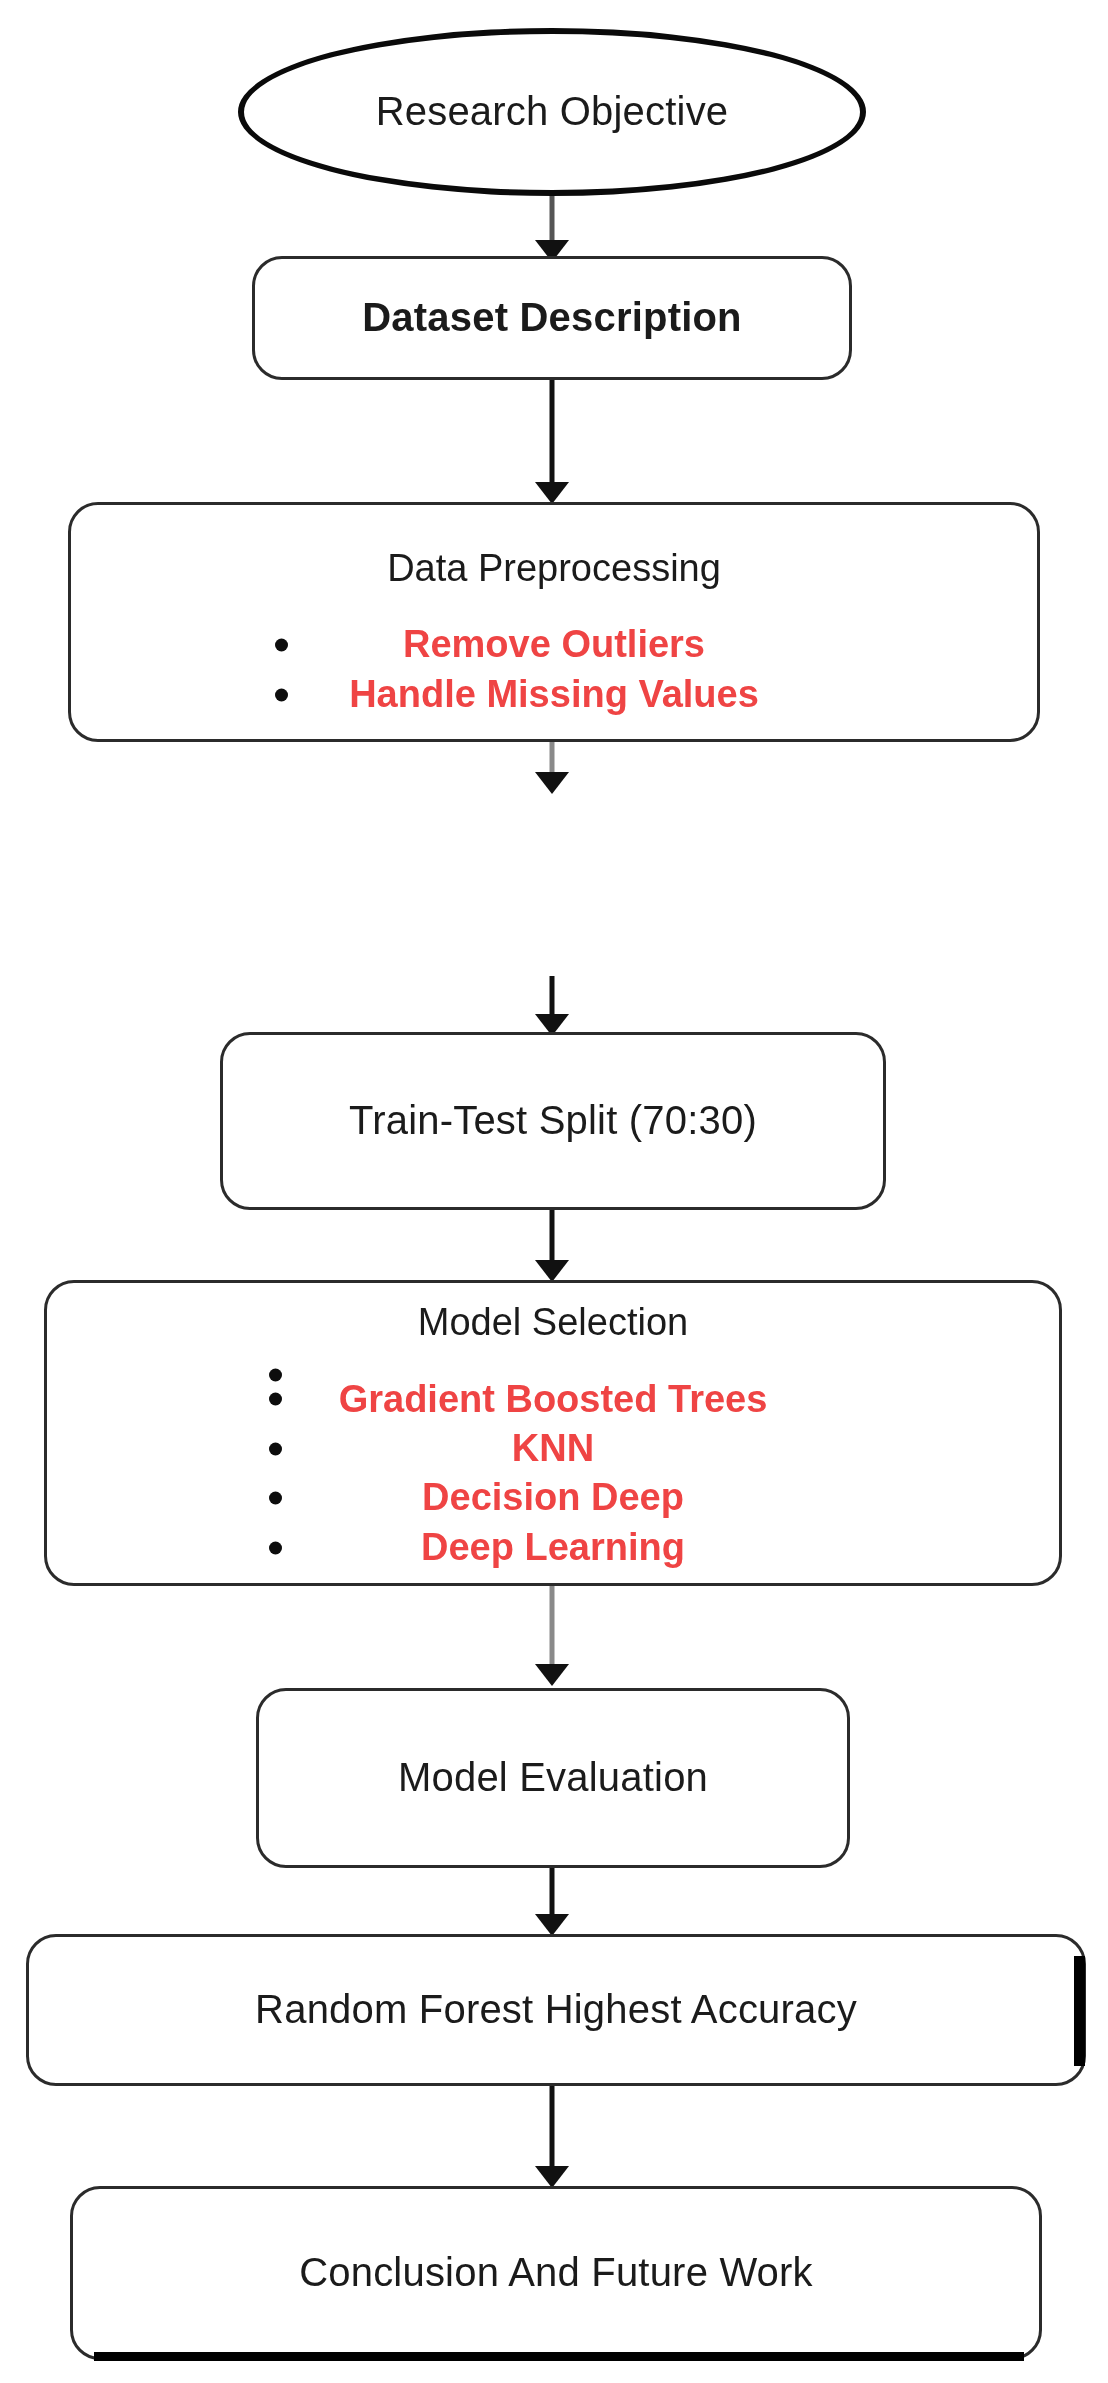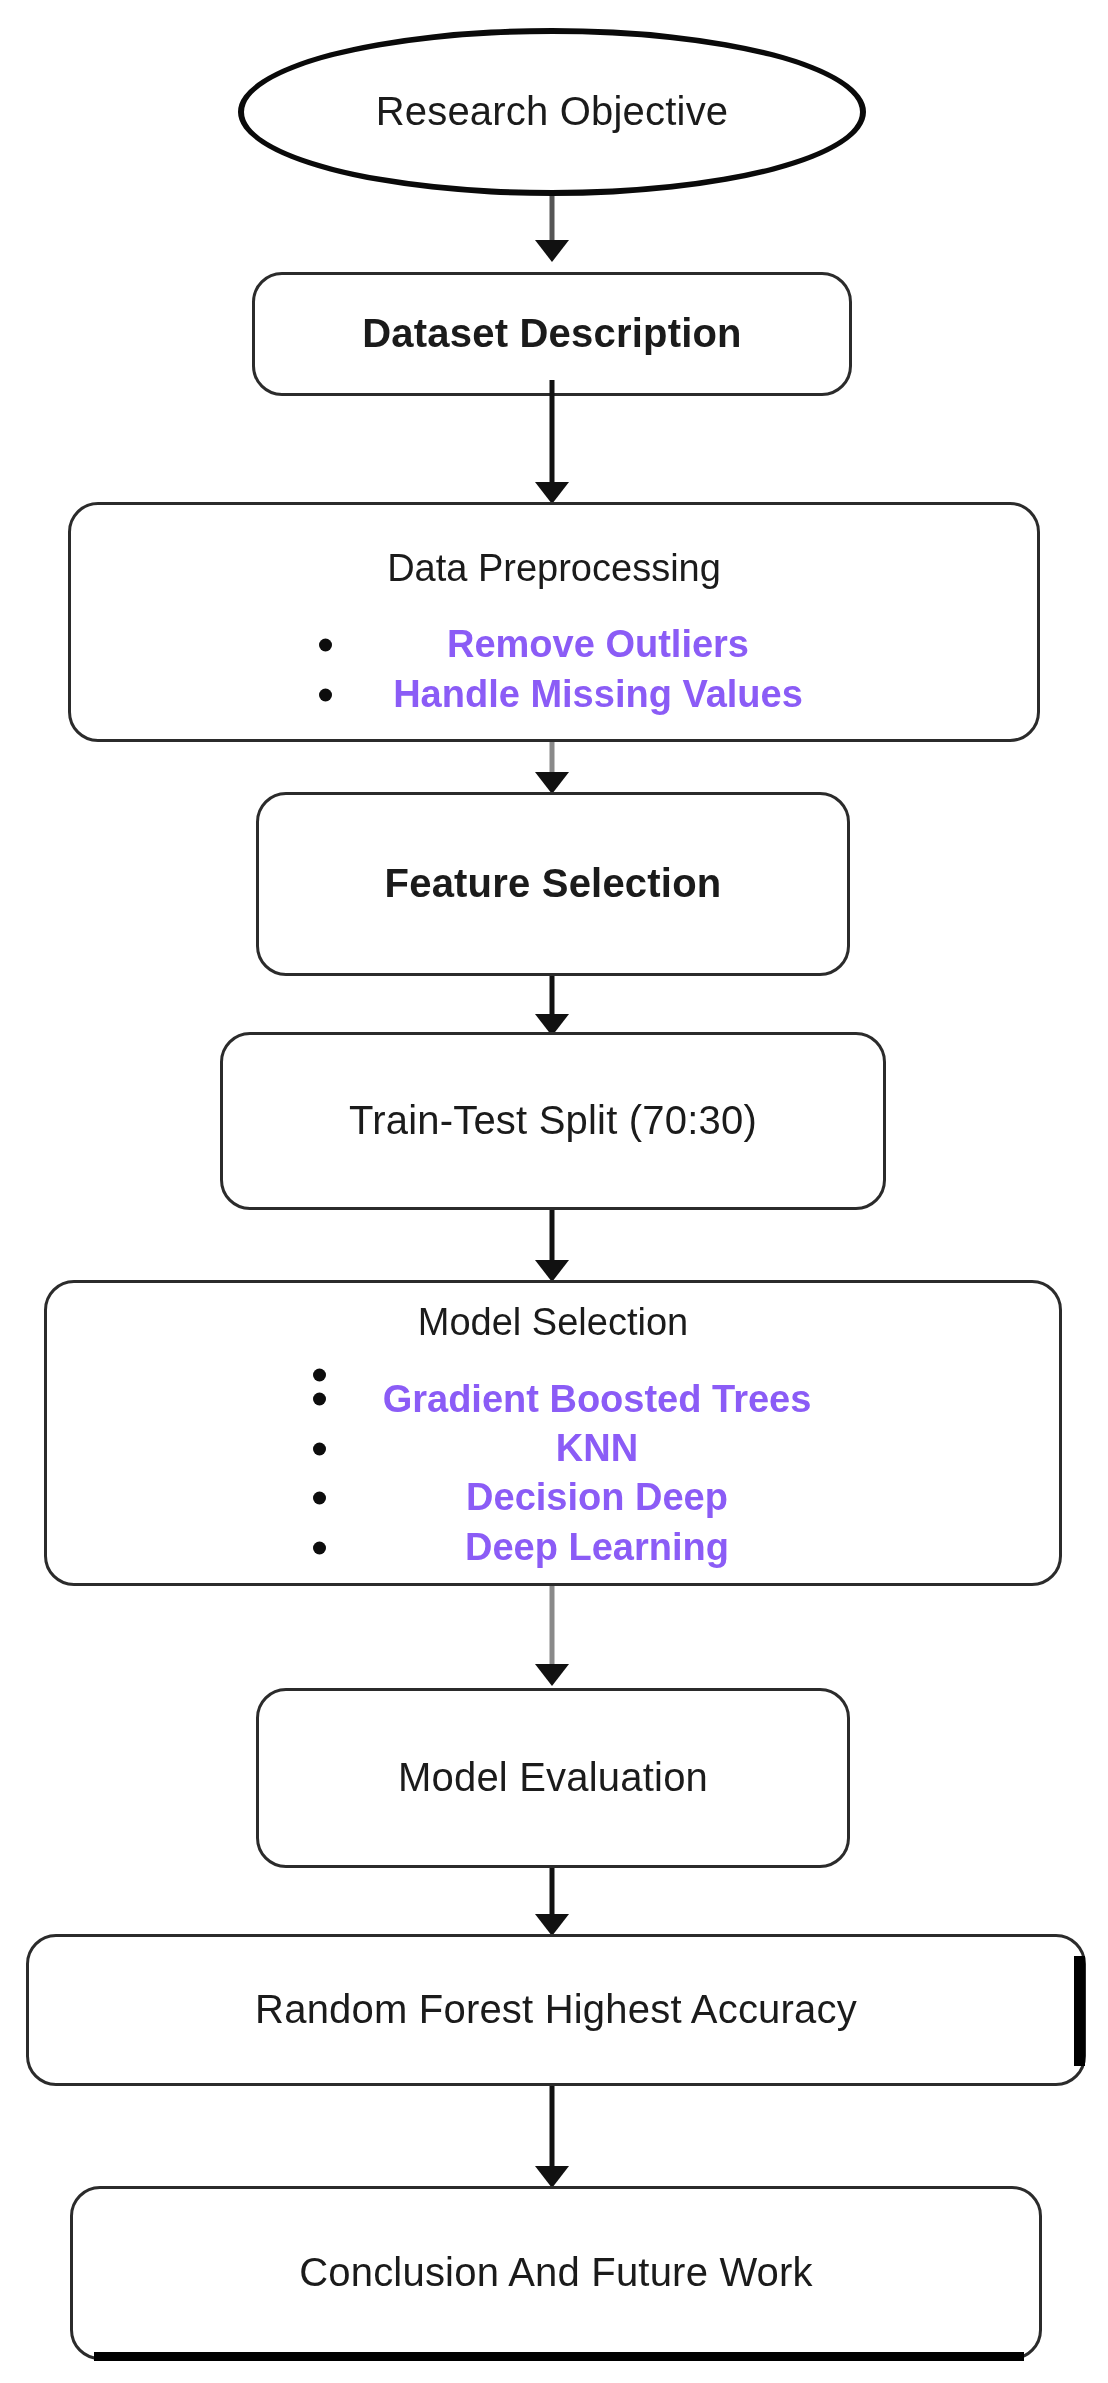--- a/index.html
+++ b/index.html
@@ -65,22 +65,21 @@
   }
 
   .bullet-row {
     position: relative;
     display: block;
     width: 100%;
     text-align: center;
     font-size: 38px;
     font-weight: bold;
     line-height: 1.30;
-    color: #8b5cf6;
-    margin-left: 44px;
+    color: #ef4444;
   }
 
   .bullet-row .dot {
     position: absolute;
     width: 13px;
     height: 13px;
     background: #0d0d0d;
     border-radius: 50%;
     top: 50%;
     transform: translateY(-50%);
@@ -125,21 +124,21 @@
 
   <div class="node ellipse" style="left:238px; top:28px; width:628px; height:168px;">
     <div class="title">Research Objective</div>
   </div>
 
   <div class="arrow" style="left:527px; top:196px; width:50px; height:66px;">
     <div class="shaft" style="height:48px; background:#555555;"></div>
     <div class="head" style="border-top:22px solid #111111;"></div>
   </div>
 
-  <div class="node box" style="left:252px; top:272px; width:600px; height:124px;">
+  <div class="node box" style="left:252px; top:256px; width:600px; height:124px;">
     <div class="title bold">Dataset Description</div>
   </div>
 
   <div class="arrow" style="left:527px; top:380px; width:50px; height:124px;">
     <div class="shaft" style="height:104px; background:#111111;"></div>
     <div class="head" style="border-top:22px solid #111111;"></div>
   </div>
 
   <div class="node box" style="left:68px; top:502px; width:972px; height:240px; justify-content:center; padding-top:22px;">
     <div class="bullet-head bold">Data Preprocessing</div>
@@ -153,23 +152,20 @@
         <span>Handle Missing Values</span>
       </div>
     </div>
   </div>
 
   <div class="arrow" style="left:527px; top:742px; width:50px; height:52px;">
     <div class="shaft" style="height:34px; background:#8a8a8a;"></div>
     <div class="head" style="border-top:22px solid #111111;"></div>
   </div>
 
-  <div class="node box" style="left:256px; top:792px; width:594px; height:184px;">
-    <div class="title bold">Feature Selection</div>
-  </div>
 
   <div class="arrow" style="left:527px; top:976px; width:50px; height:60px;">
     <div class="shaft" style="height:42px; background:#111111;"></div>
     <div class="head" style="border-top:22px solid #111111;"></div>
   </div>
 
   <div class="node box" style="left:220px; top:1032px; width:666px; height:178px;">
     <div class="title">Train-Test Split (70:30)</div>
   </div>
 

